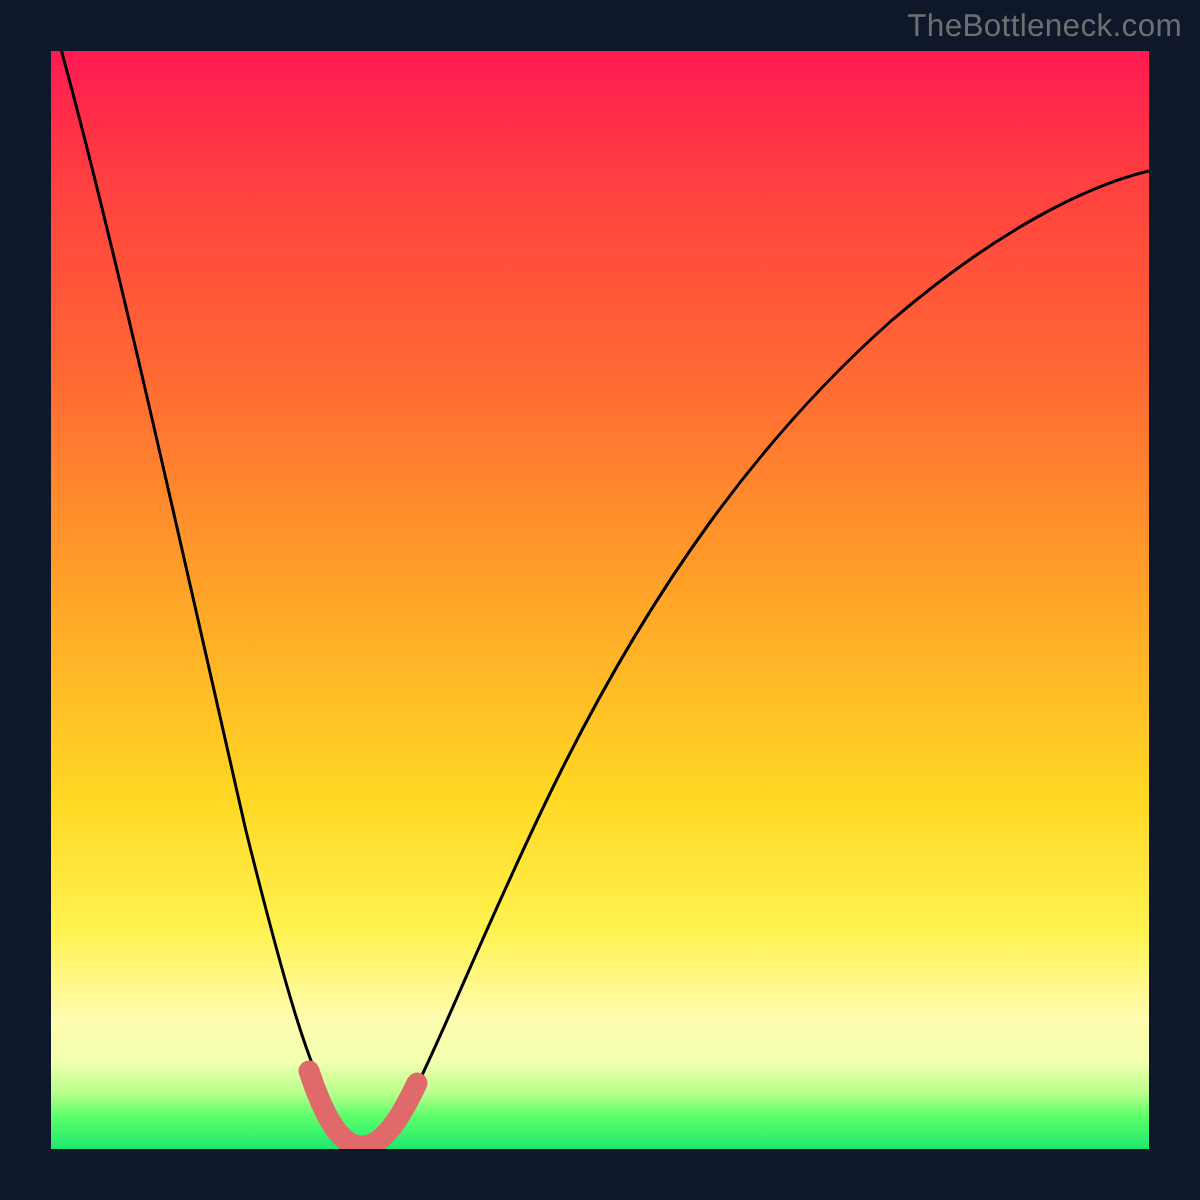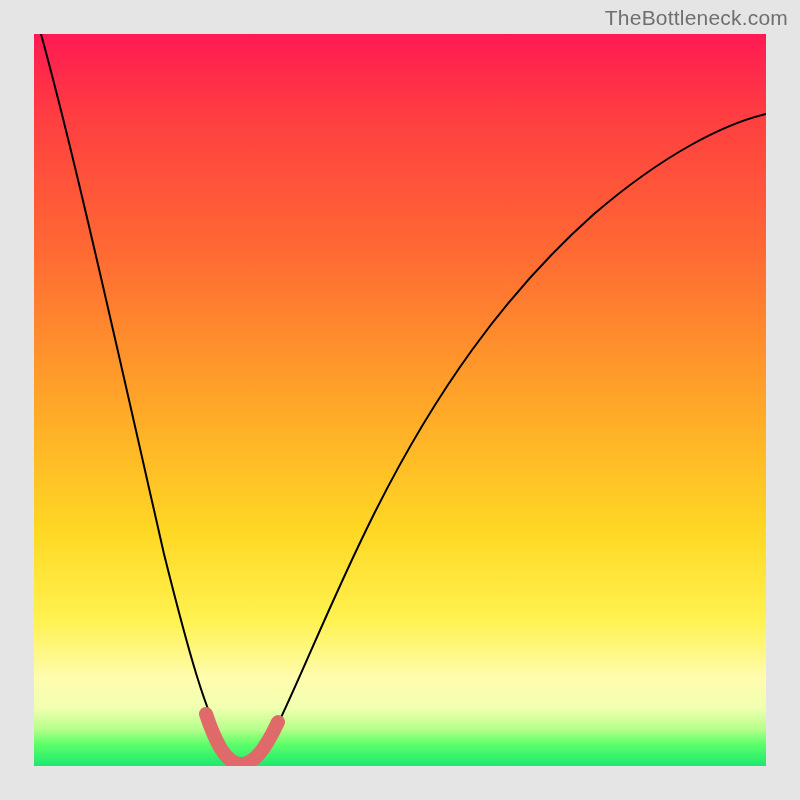--- a/index.html
+++ b/index.html
@@ -7,21 +7,21 @@
     padding: 0;
     width: 800px;
     height: 800px;
     background: #000;
     overflow: hidden;
     font-family: Arial, Helvetica, sans-serif;
   }
   .frame {
     position: absolute;
     inset: 0;
-    background: #e5e5e5;
+    background: #0f172a;
   }
   .plot-area {
     position: absolute;
     left: 34px;
     top: 34px;
     width: 732px;
     height: 732px;
     overflow: hidden;
   }
   .gradient {

